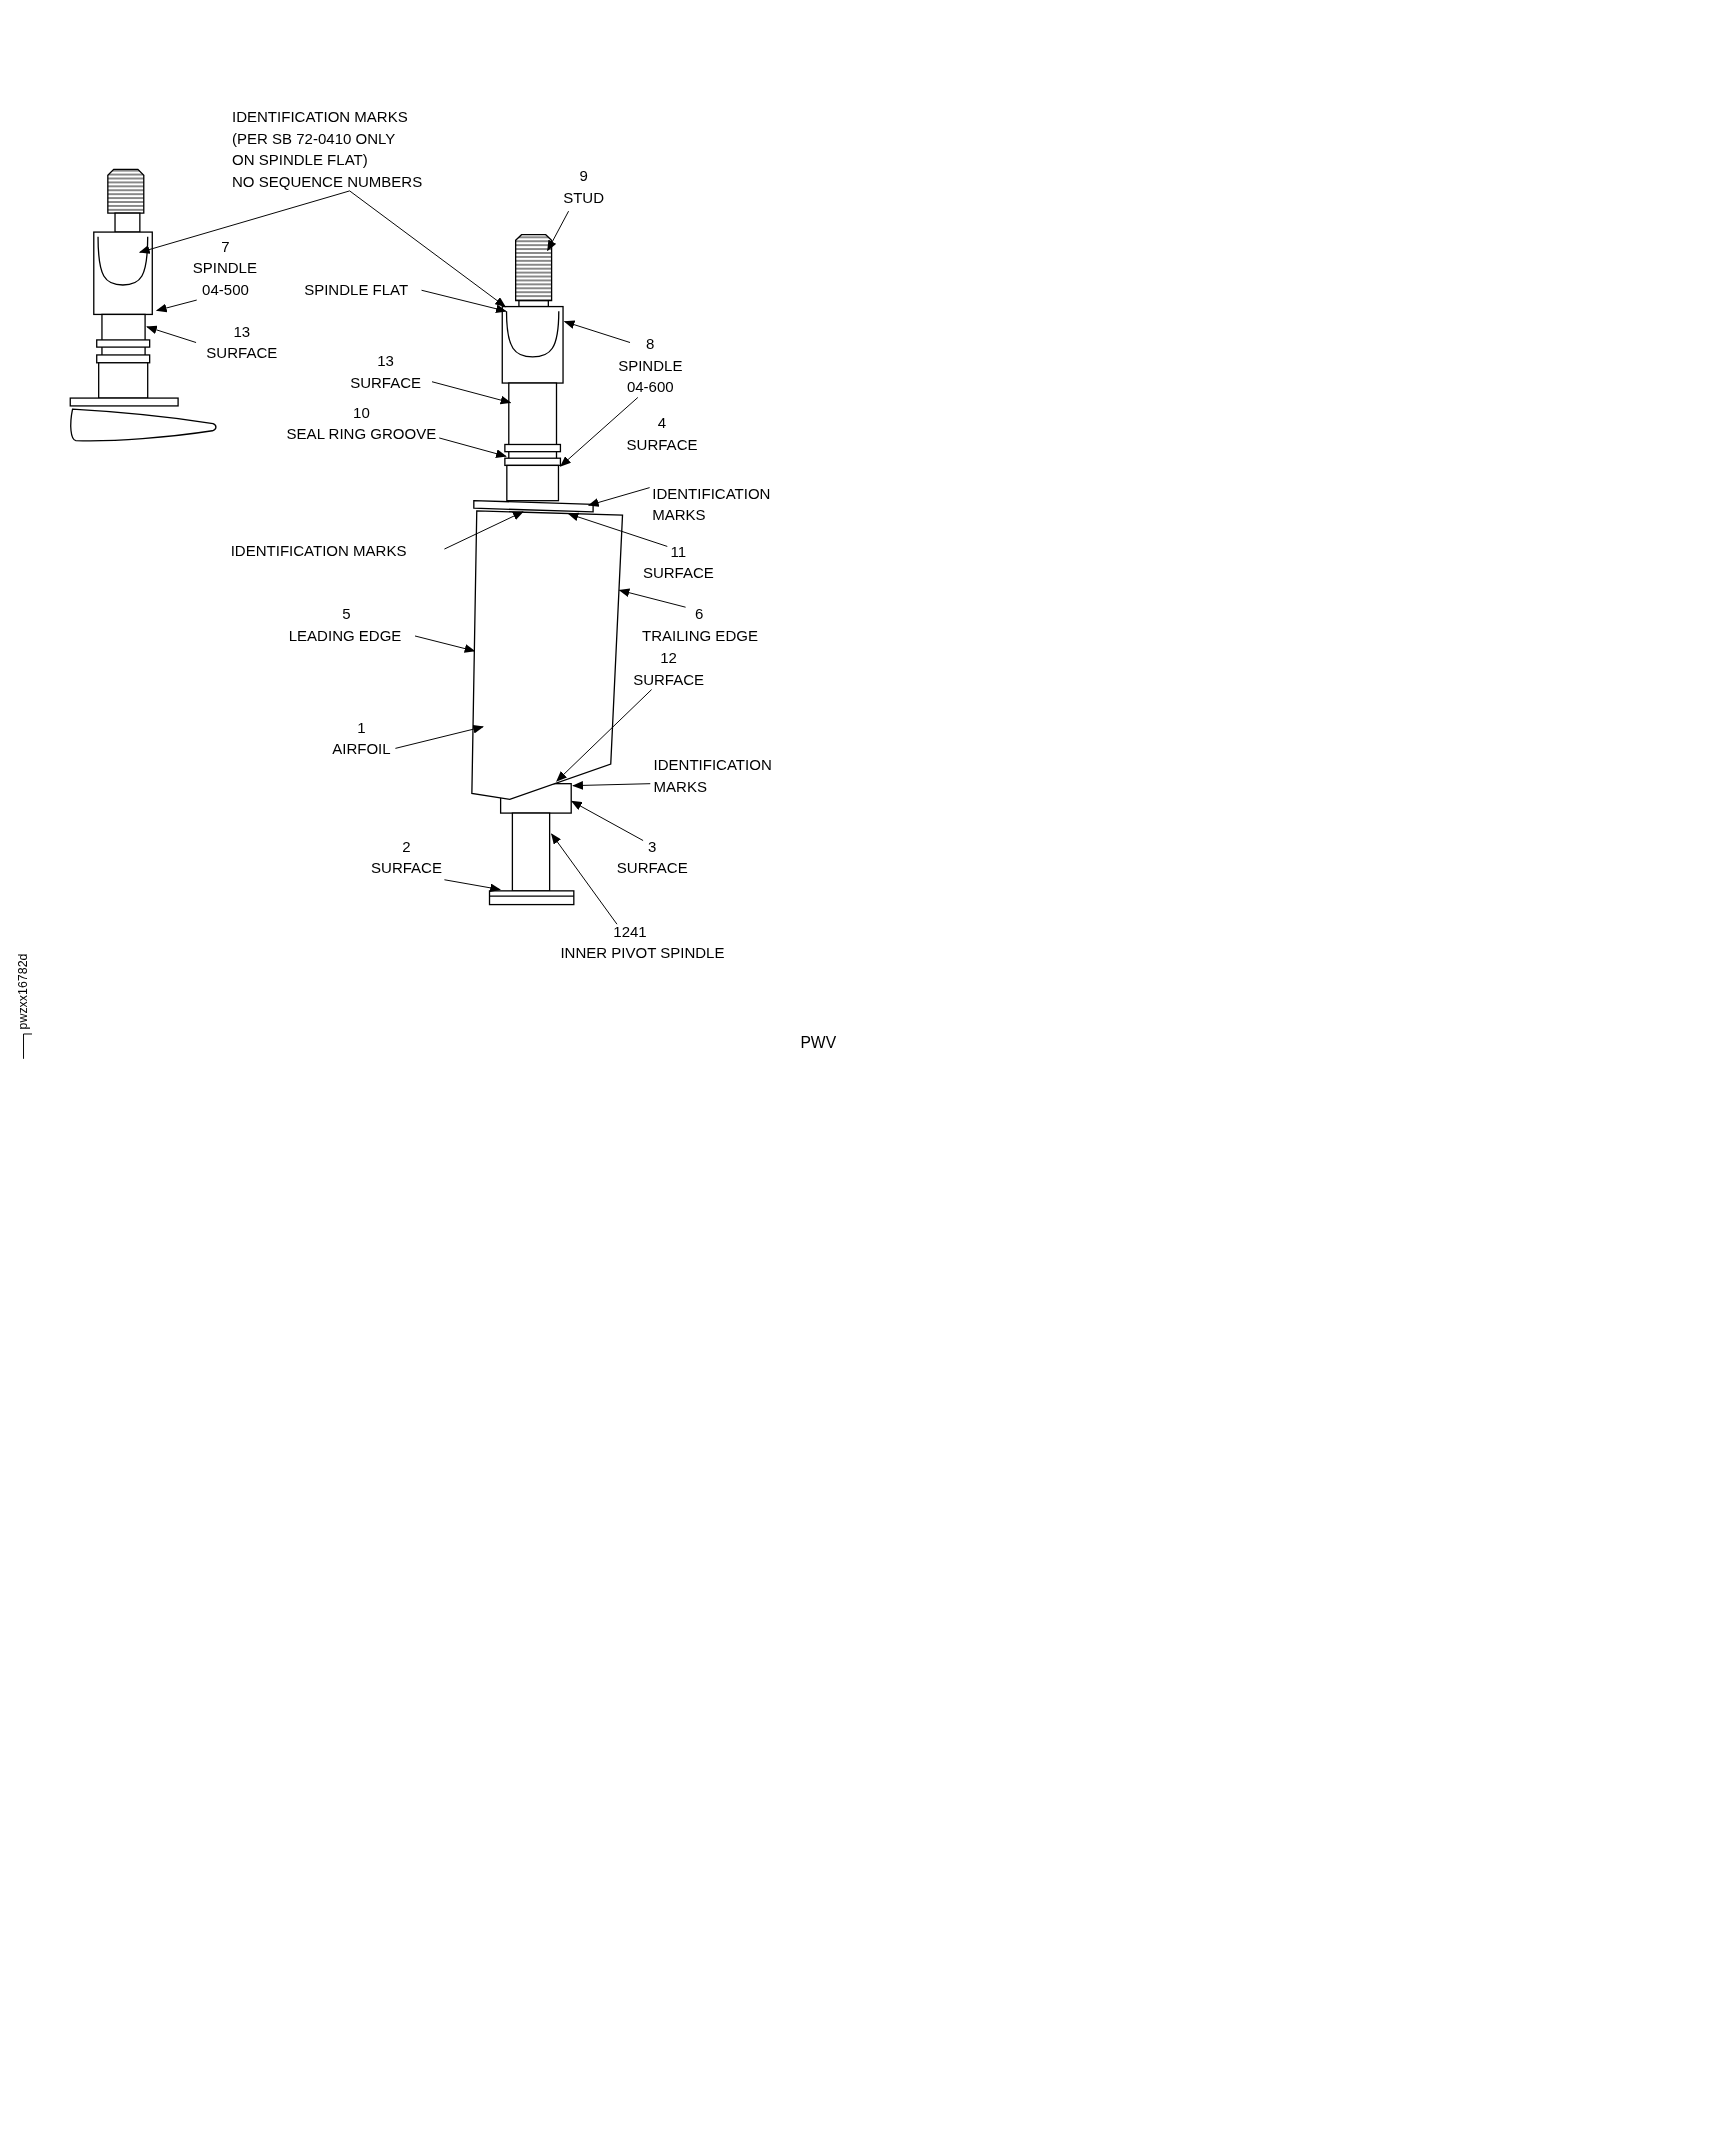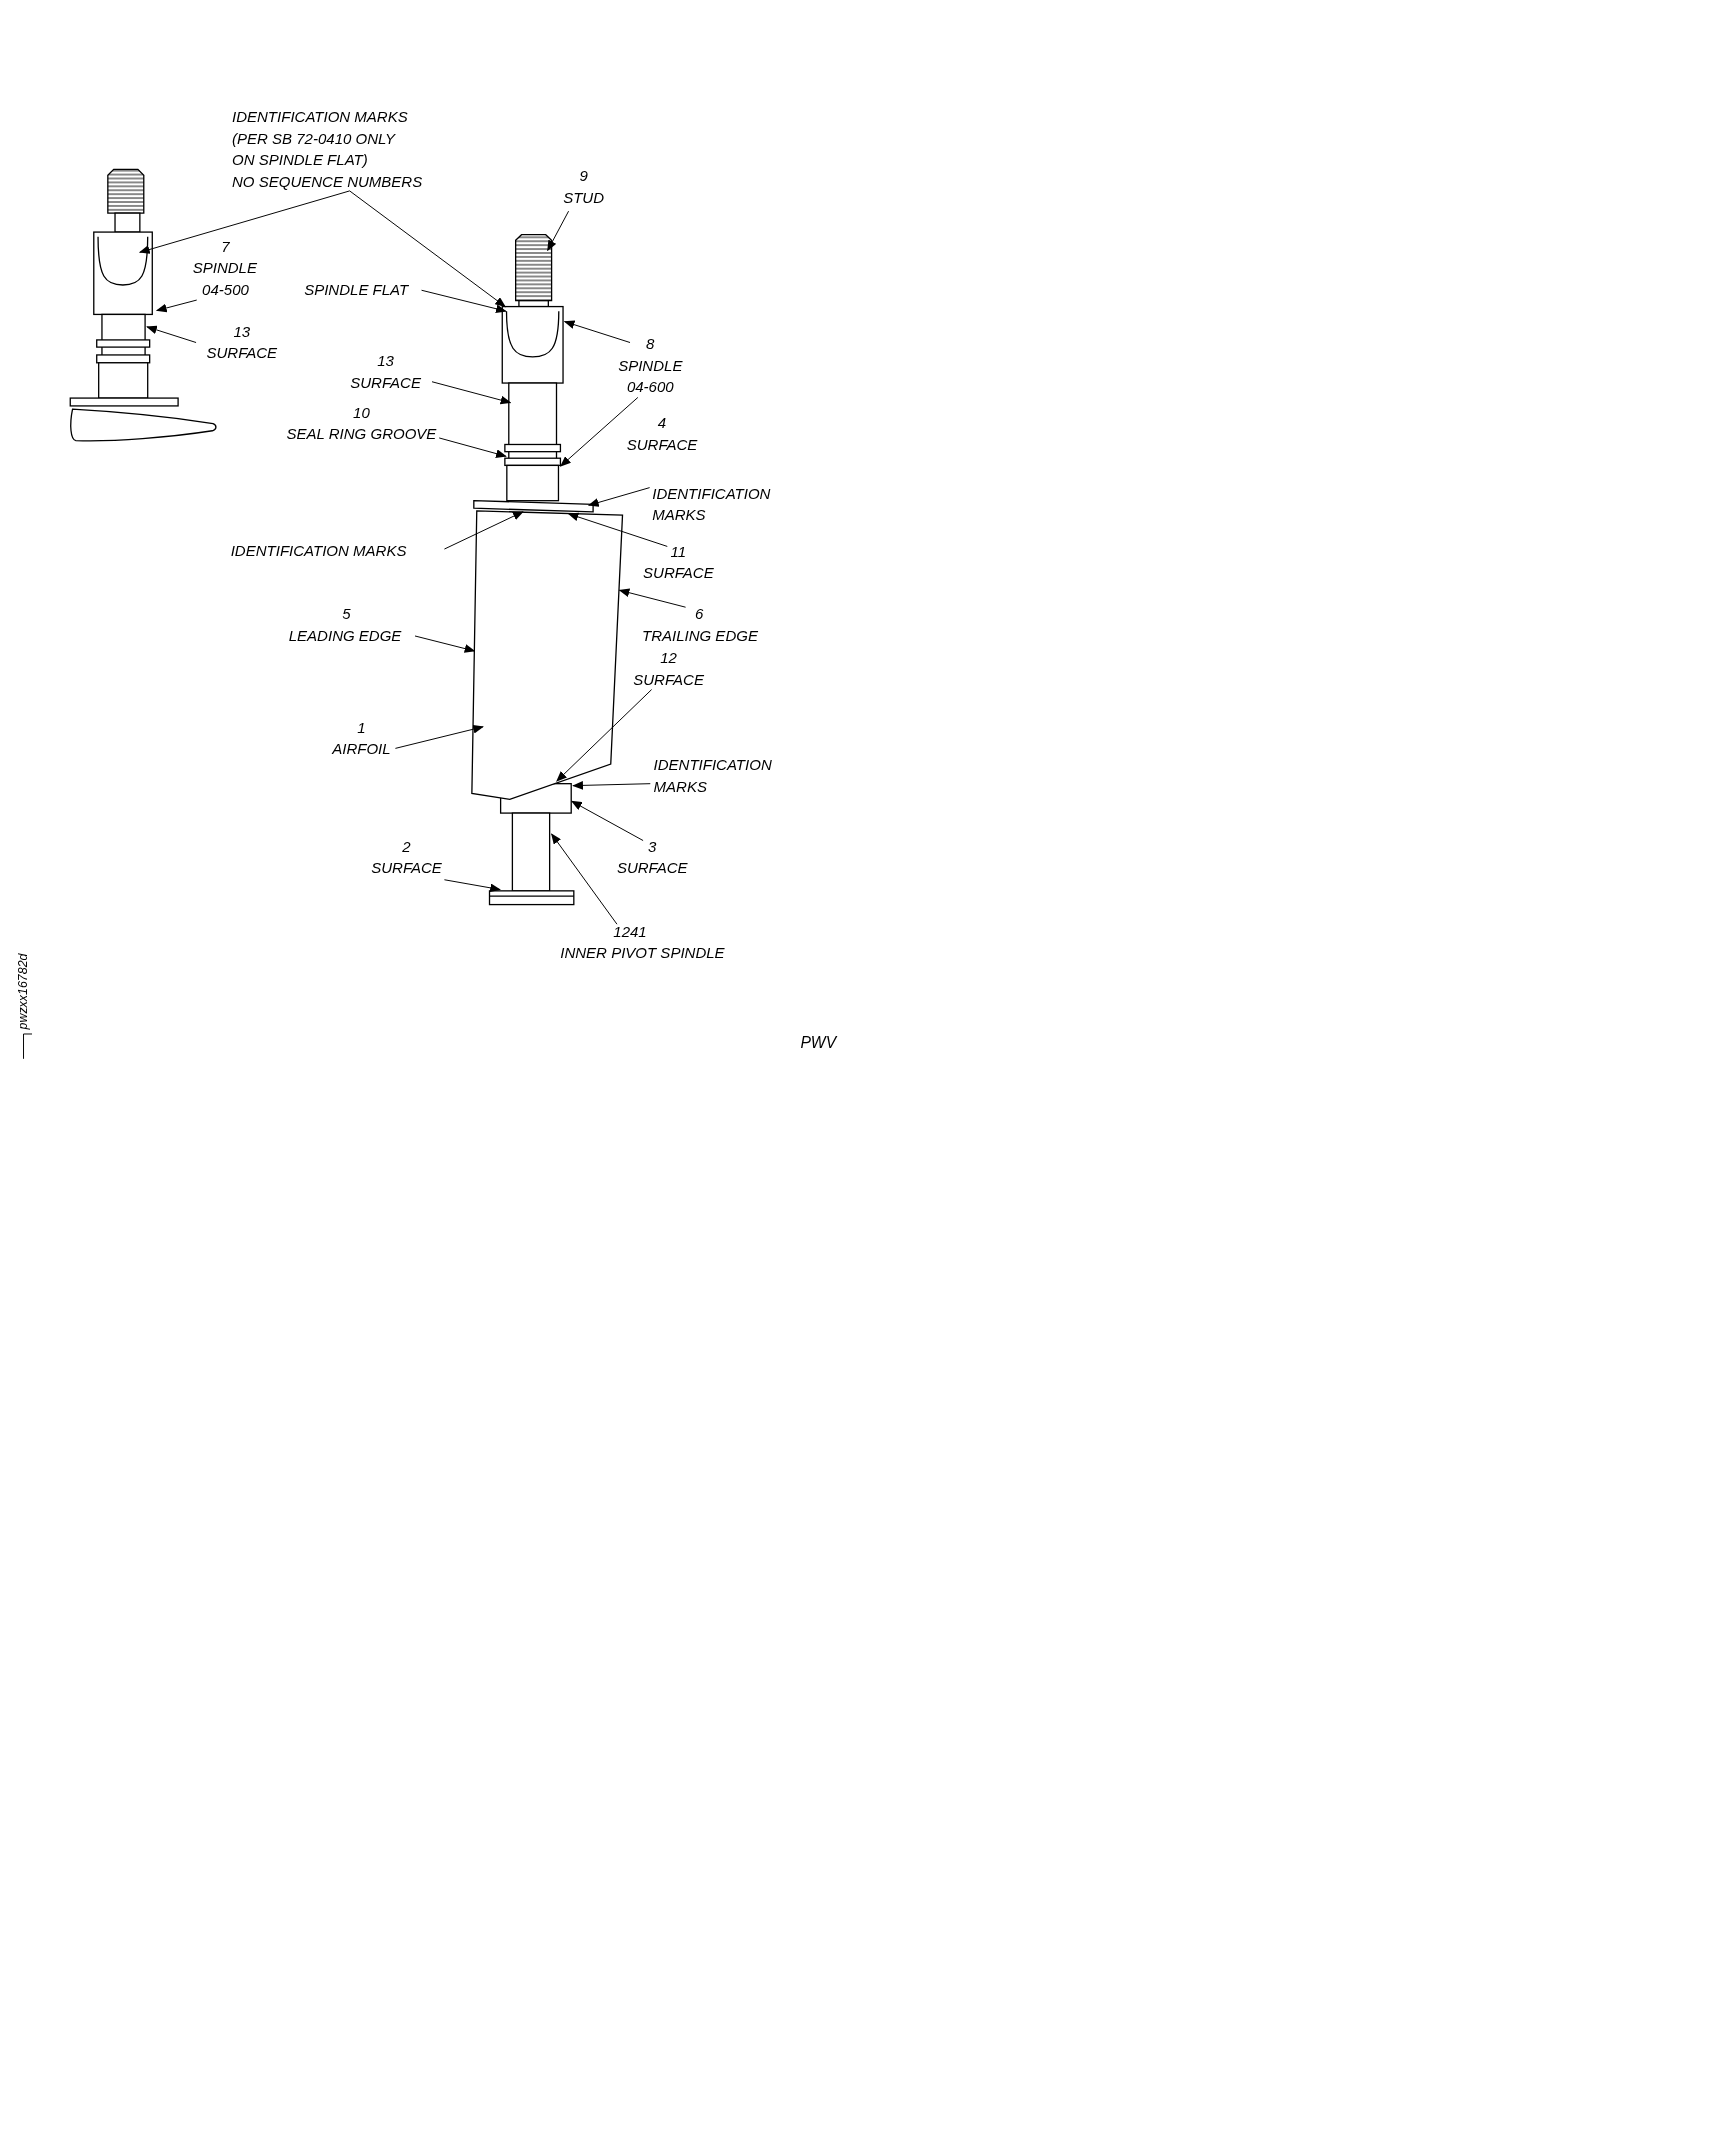--- a/index.html
+++ b/index.html
@@ -2,21 +2,20 @@
 <html style="font-size:10.5px"><head>
 <meta charset="utf-8">
 <style>
   html, body { margin: 0; padding: 0; background: #ffffff; }
   .page {
     position: relative;
     width: 864px;
     height: 1070px;
     background: #ffffff;
     font-family: "Liberation Sans", "DejaVu Sans", sans-serif;
-    font-style: italic;
   }
   svg { position: absolute; left: 0; top: 0; }
   .part   { fill: #ffffff; stroke: #000000; stroke-width: 2; stroke-linejoin: miter; }
   .threaded { fill: url(#threads); stroke: #000000; stroke-width: 2; }
   .detail { fill: none; stroke: #000000; stroke-width: 2; }
   .leader { fill: none; stroke: #000000; stroke-width: 1.5; }
   text { font-size: 23px; fill: #000000; }
   .code-text   { font-size: 19px; }
   .footer-text { font-size: 24px; }
 </style>

